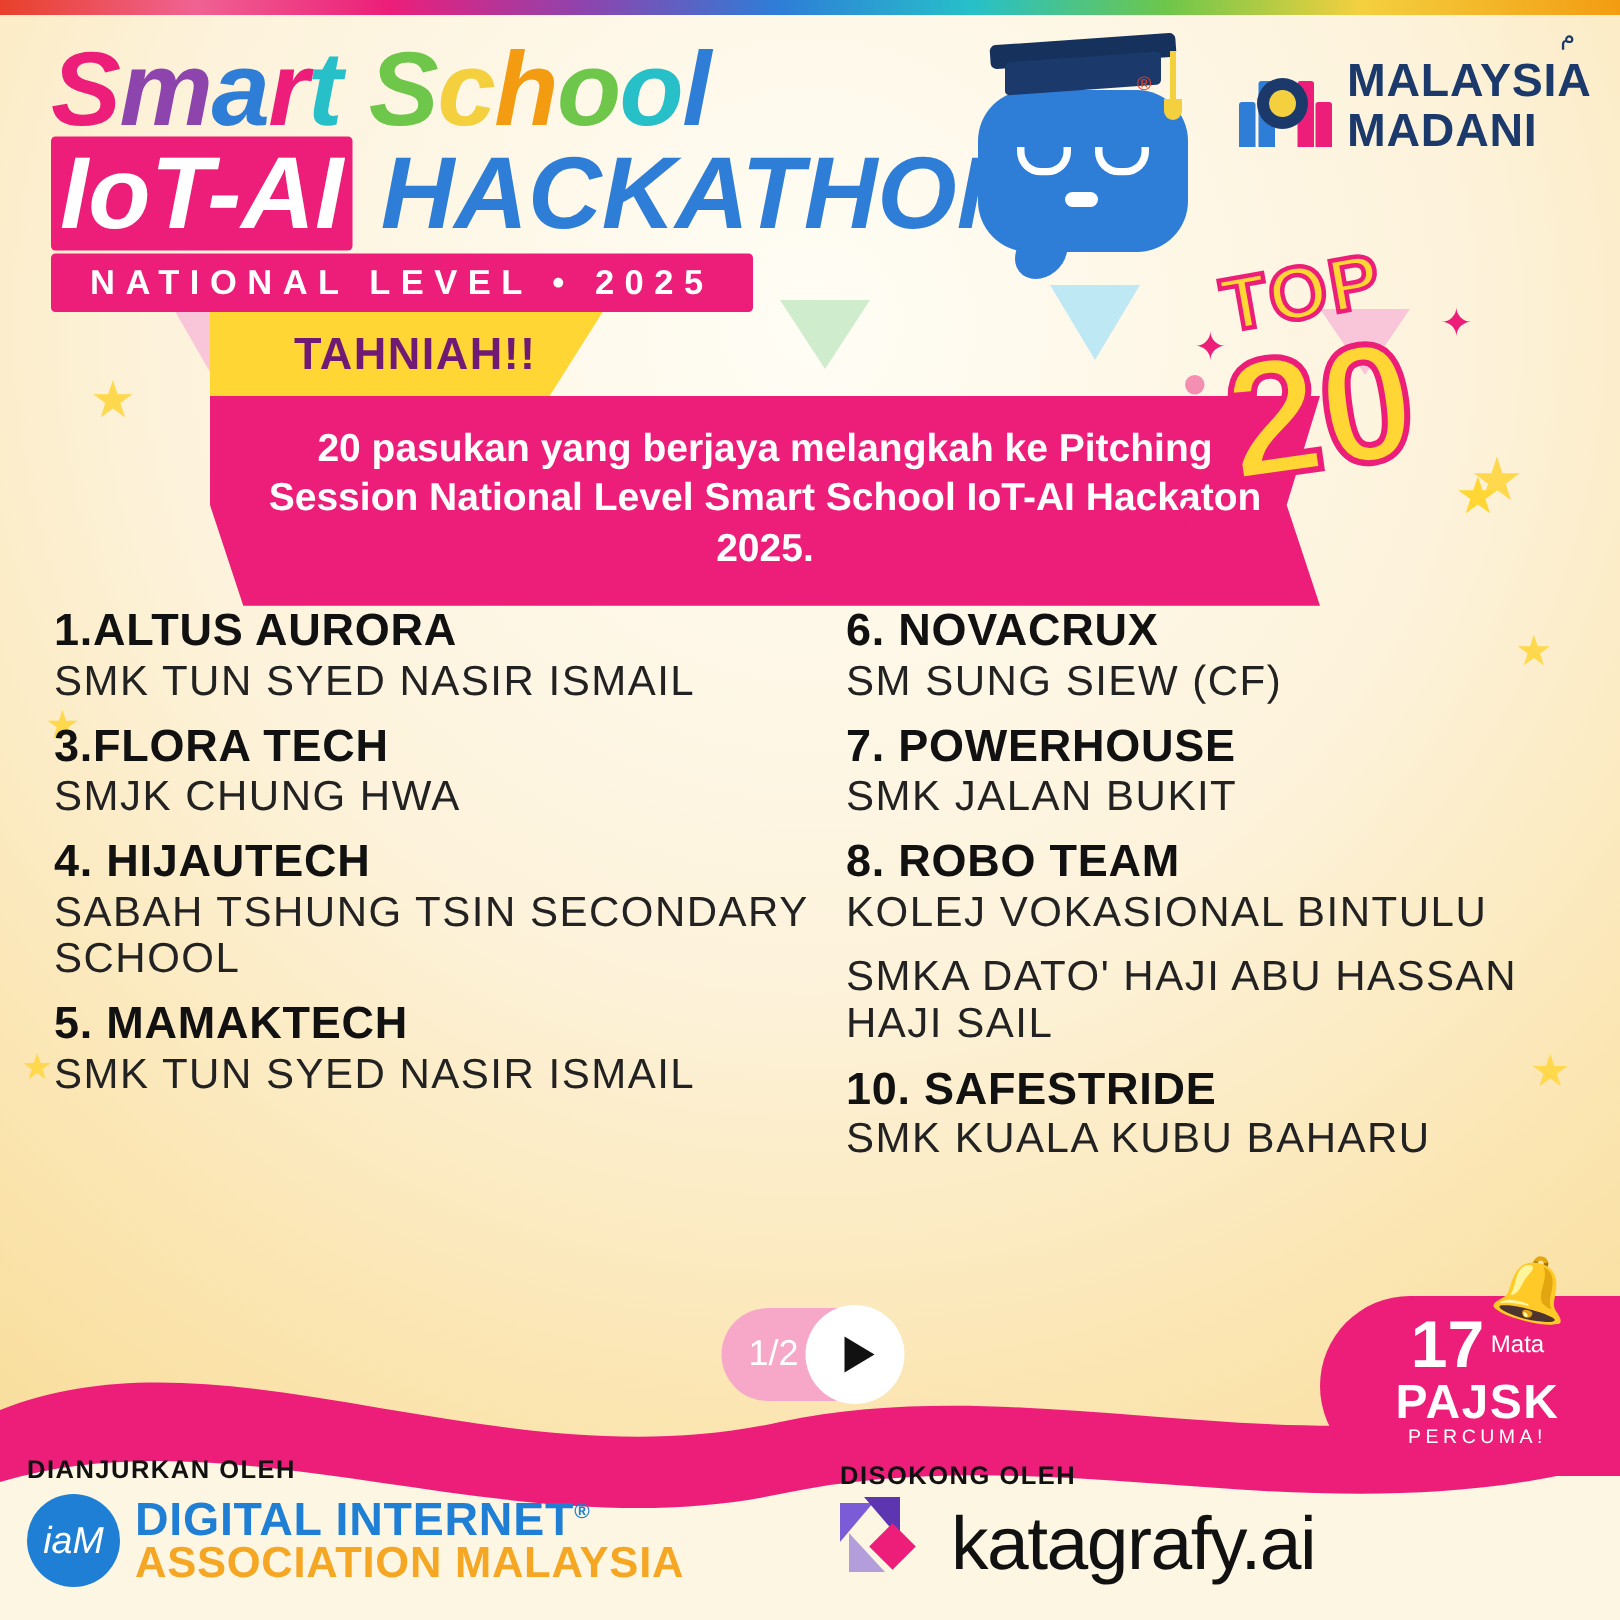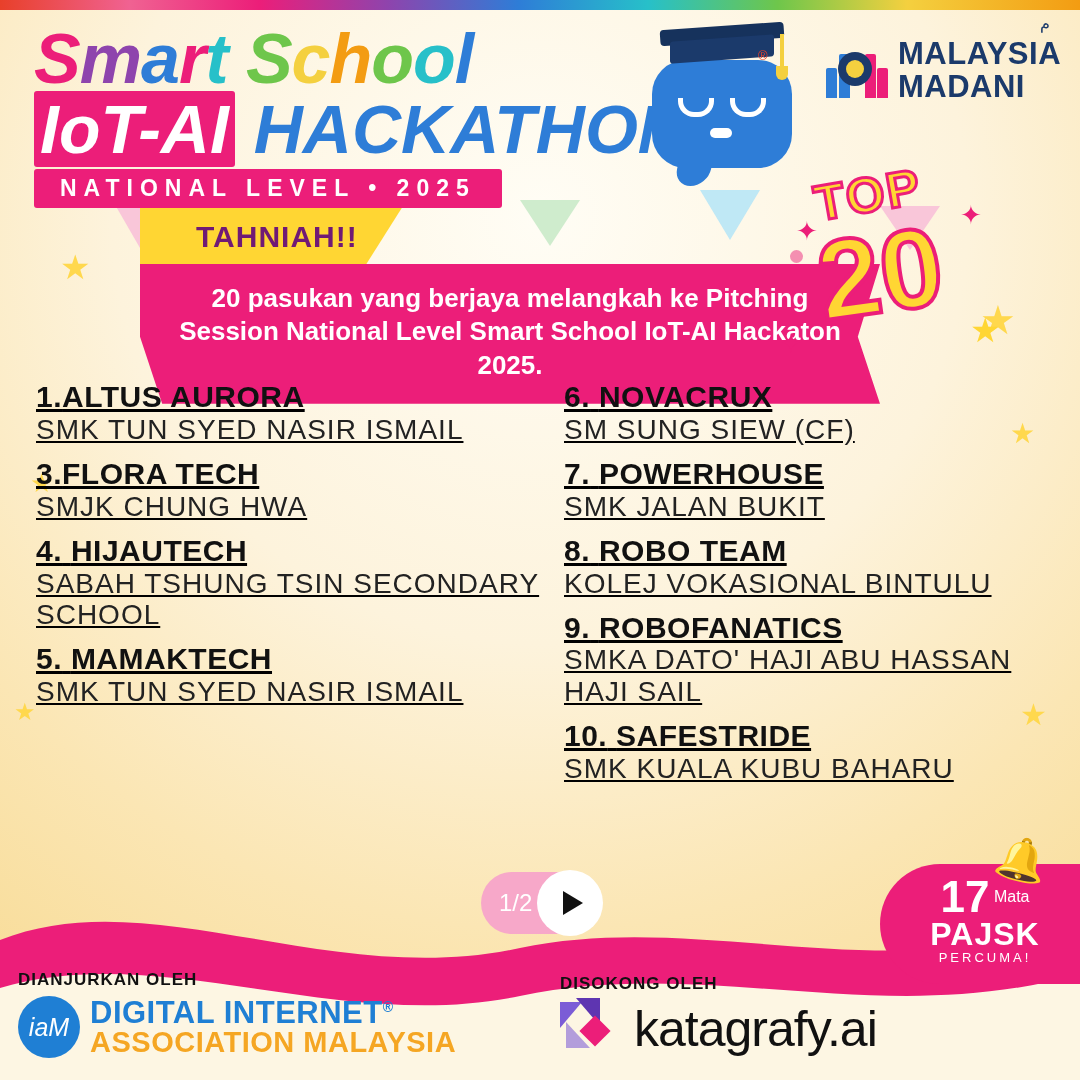--- a/index.html
+++ b/index.html
@@ -97,21 +97,21 @@
     -webkit-text-stroke:3px #ec1e79;transform:rotate(-10deg);
     letter-spacing:2px;
   }
   .num20{
     position:absolute;left:18px;top:58px;font-size:112px;font-weight:bold;
     color:#ffd633;-webkit-text-stroke:4px #ec1e79;transform:rotate(-8deg);
     line-height:1;
   }
   .burst{position:absolute;color:#ec1e79;font-size:26px;}
   
-  .lists{position:absolute;top:380px;left:0;width:100%;z-index:4;padding:0 36px;box-sizing:border-box;display:flex;text-decoration:underline;}
+  .lists{position:absolute;top:404px;left:0;width:100%;z-index:4;padding:0 36px;box-sizing:border-box;display:flex;}
   .col{width:50%;box-sizing:border-box;}
   .col.right{padding-left:24px;}
   .team{margin-bottom:12px;}
   .team-name{font-size:30px;font-weight:bold;color:#111;letter-spacing:0.5px;line-height:1.12;}
   .team-school{font-size:28px;color:#222;letter-spacing:1px;line-height:1.12;}
   
   .pager{
     position:absolute;left:50%;transform:translateX(-50%);top:872px;z-index:7;
     background:#f7a8c9;border-radius:40px;height:62px;width:118px;display:flex;align-items:center;
   }
@@ -255,21 +255,20 @@
       </div>
       <div class="team">
         <div class="team-name"><span>7.</span>&nbsp;<span>POWERHOUSE</span></div>
         <div class="team-school">SMK JALAN BUKIT</div>
       </div>
       <div class="team">
         <div class="team-name"><span>8.</span>&nbsp;<span>ROBO TEAM</span></div>
         <div class="team-school">KOLEJ VOKASIONAL BINTULU</div>
       </div>
       <div class="team">
-        <div class="team-name"><span>9.</span>&nbsp;<span>ROBOFANATICS</span></div>
         <div class="team-school">SMKA DATO' HAJI ABU HASSAN HAJI SAIL</div>
       </div>
       <div class="team">
         <div class="team-name"><span>10.</span>&nbsp;<span>SAFESTRIDE</span></div>
         <div class="team-school">SMK KUALA KUBU BAHARU</div>
       </div>
     </div>
   </div>
 
   <svg class="wave" viewBox="0 0 1080 210" preserveAspectRatio="none">

